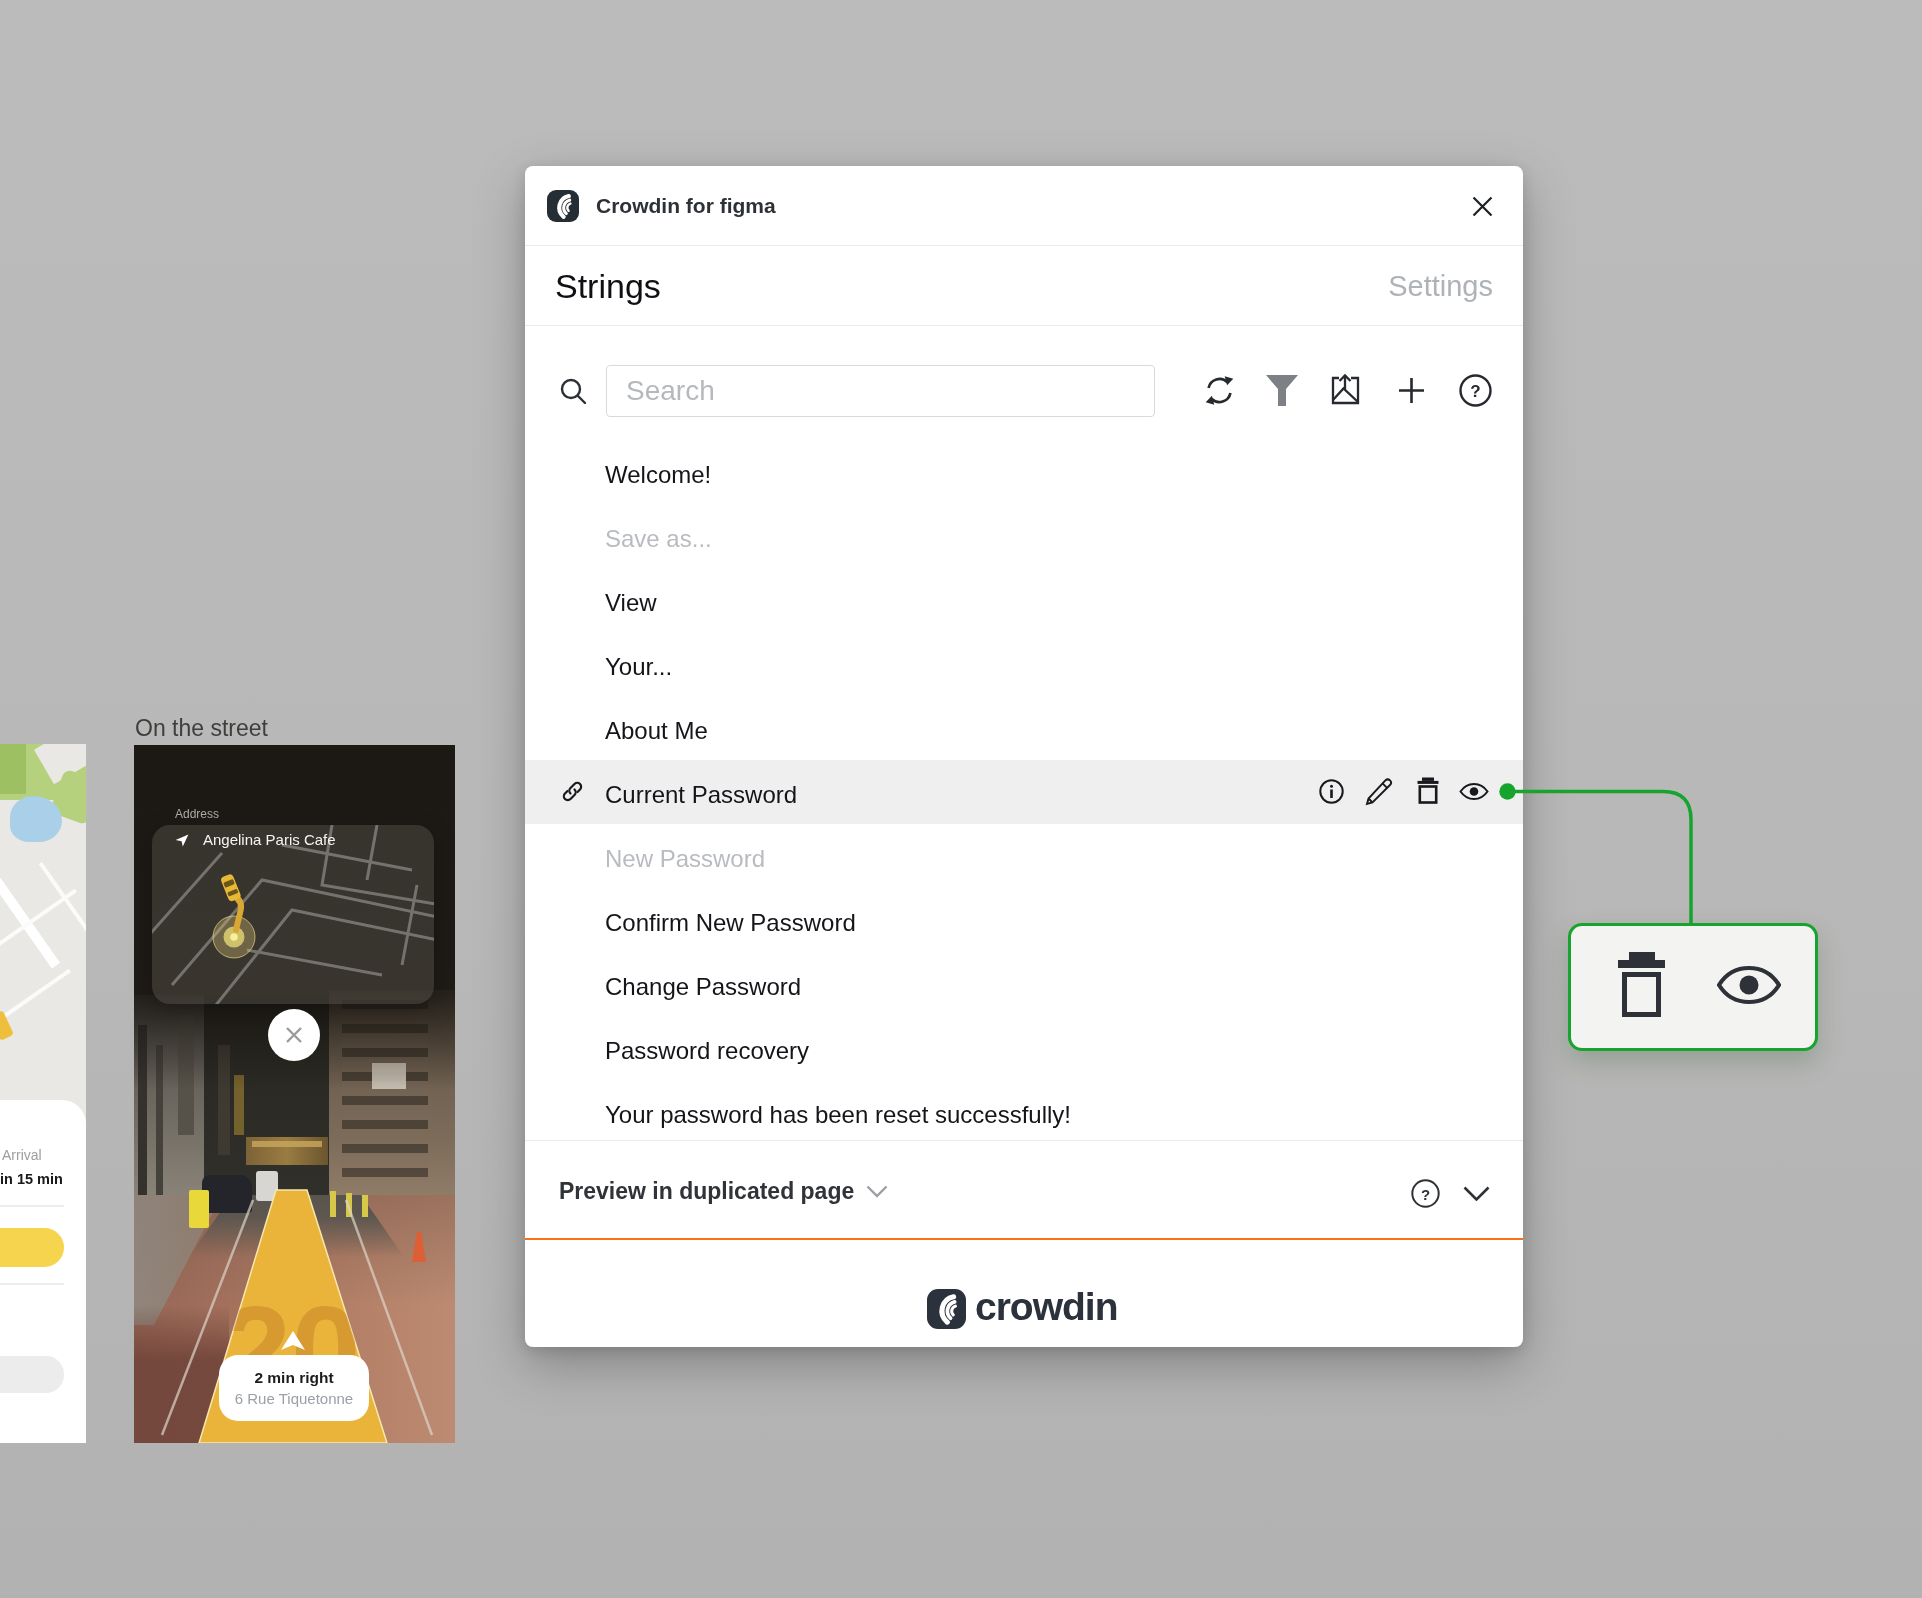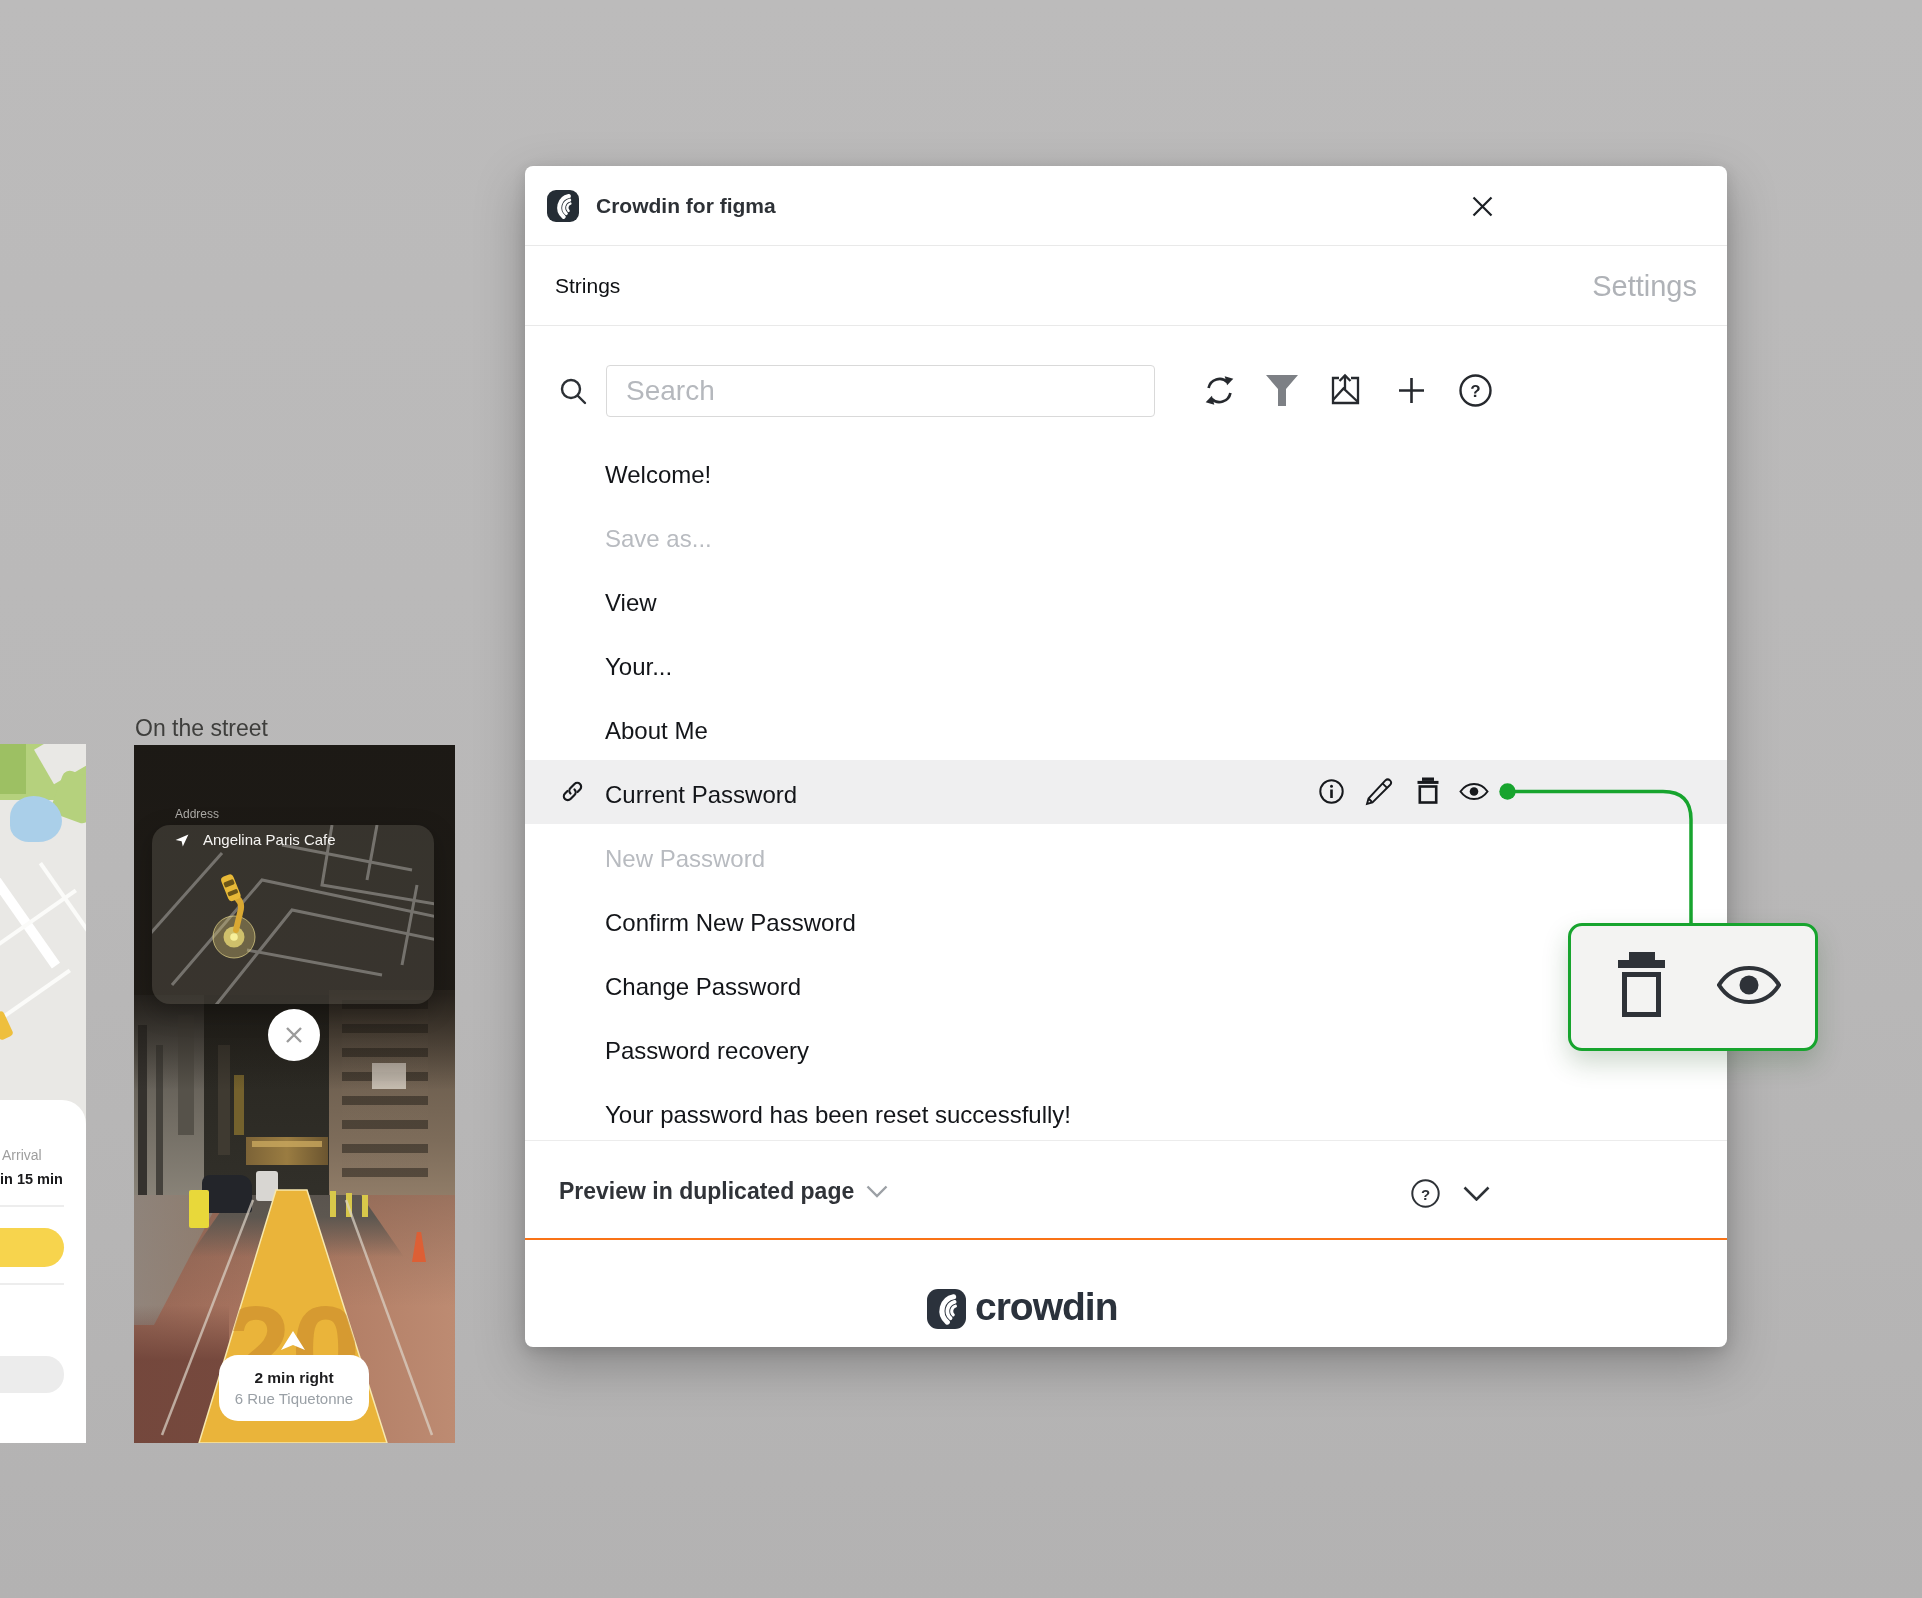--- a/index.html
+++ b/index.html
@@ -1,26 +1,26 @@
 <!DOCTYPE html>
 <html><head>
 <meta charset="utf-8">
 <style>
   * { margin:0; padding:0; box-sizing:border-box; }
   html,body { width:1922px; height:1598px; overflow:hidden; }
   body { font-family:"Liberation Sans", sans-serif; background:linear-gradient(180deg,#bcbbbb 0%,#b9b8b8 55%,#b3b2b2 100%); position:relative; }
   .abs { position:absolute; }
 
   
-  .modal { position:absolute; left:525px; top:166px; width:1202px; height:1181px; background:#fff; border-radius:8px; box-shadow:0 18px 50px rgba(0,0,0,.26), 0 4px 14px rgba(0,0,0,.12);text-align:right; }
+  .modal { position:absolute; left:525px; top:166px; width:998px; height:1181px; background:#fff; border-radius:8px; box-shadow:0 18px 50px rgba(0,0,0,.26), 0 4px 14px rgba(0,0,0,.12);text-align:right; }
   .mhead { position:absolute; left:0; top:0; width:100%; height:80px; border-bottom:1px solid #e9e9e9; }
   .appicon { position:absolute; left:22px; top:24px; width:32px; height:32px; border-radius:9px; background:#252d35; }
   .mtitle { position:absolute; left:71px; top:0; height:80px; line-height:80px; font-size:21px; font-weight:bold; color:#2d3136; }
   .tabs { position:absolute; left:0; top:80px; width:100%; height:80px; border-bottom:1px solid #e9e9e9; }
-  .tab-strings { position:absolute; left:30px; top:0; height:80px; line-height:80px; font-size:21px; color:#0e1013; }
+  .tab-strings { position:absolute; left:30px; top:0; height:80px; line-height:80px; font-size:34px; color:#0e1013; }
   .tab-settings { position:absolute; right:30px; top:0; height:80px; line-height:80px; font-size:29px; color:#afb2b7; }
 
   .searchrow { position:absolute; left:0; top:160px; width:100%; height:114px; }
   .sinput { position:absolute; left:81px; top:39px; width:549px; height:52px; border:1.5px solid #d9d9d9; border-radius:4px; }
   .sps { position:absolute; left:101px; top:39px; height:52px; line-height:52px; font-size:28px; color:#b5b8bd; }
 
   
   .list { position:absolute; left:0; top:274px; width:100%; height:729px; overflow:hidden; }
   .li { position:absolute; left:80px; height:64px; line-height:69px; font-size:24px; color:#131519; white-space:nowrap; }
   .ligrey { color:#b8bbc0; }

